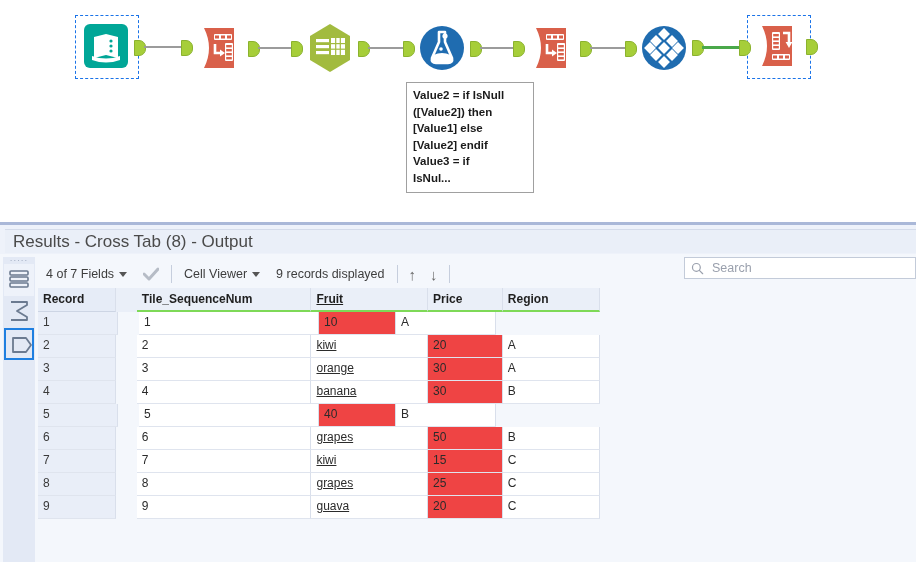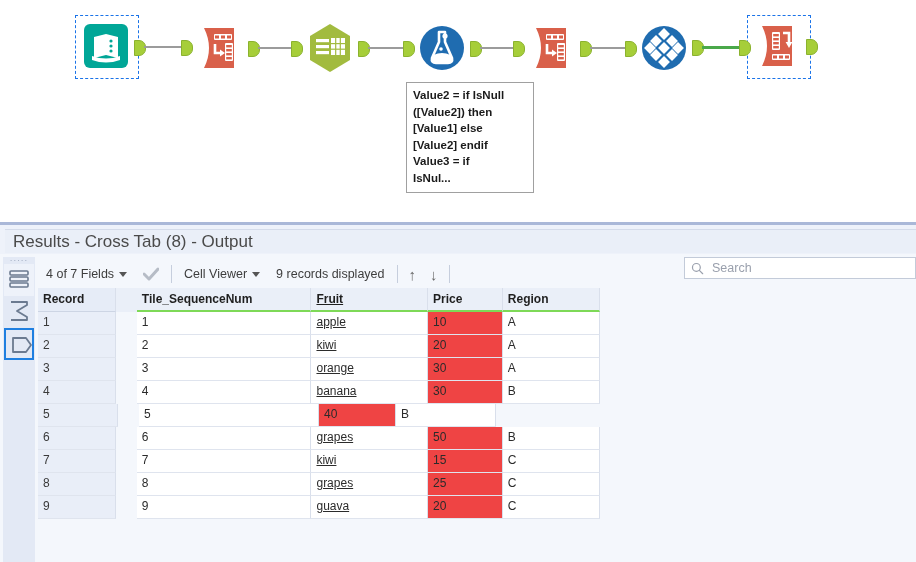--- a/index.html
+++ b/index.html
@@ -428,21 +428,20 @@
         <div class="grid-row hdr">
           <div class="cell c-record">Record</div>
           <div class="cell c-tile">Tile_SequenceNum</div>
           <div class="cell c-fruit">Fruit</div>
           <div class="cell c-price">Price</div>
           <div class="cell c-region">Region</div>
         </div>
         <div class="grid-row">
           <div class="cell c-record">1</div>
           <div class="cell c-tile">1</div>
-          <div class="cell c-fruit">apple</div>
           <div class="cell c-price">10</div>
           <div class="cell c-region">A</div>
         </div>
         <div class="grid-row">
           <div class="cell c-record">2</div>
           <div class="cell c-tile">2</div>
           <div class="cell c-fruit">kiwi</div>
           <div class="cell c-price">20</div>
           <div class="cell c-region">A</div>
         </div>

